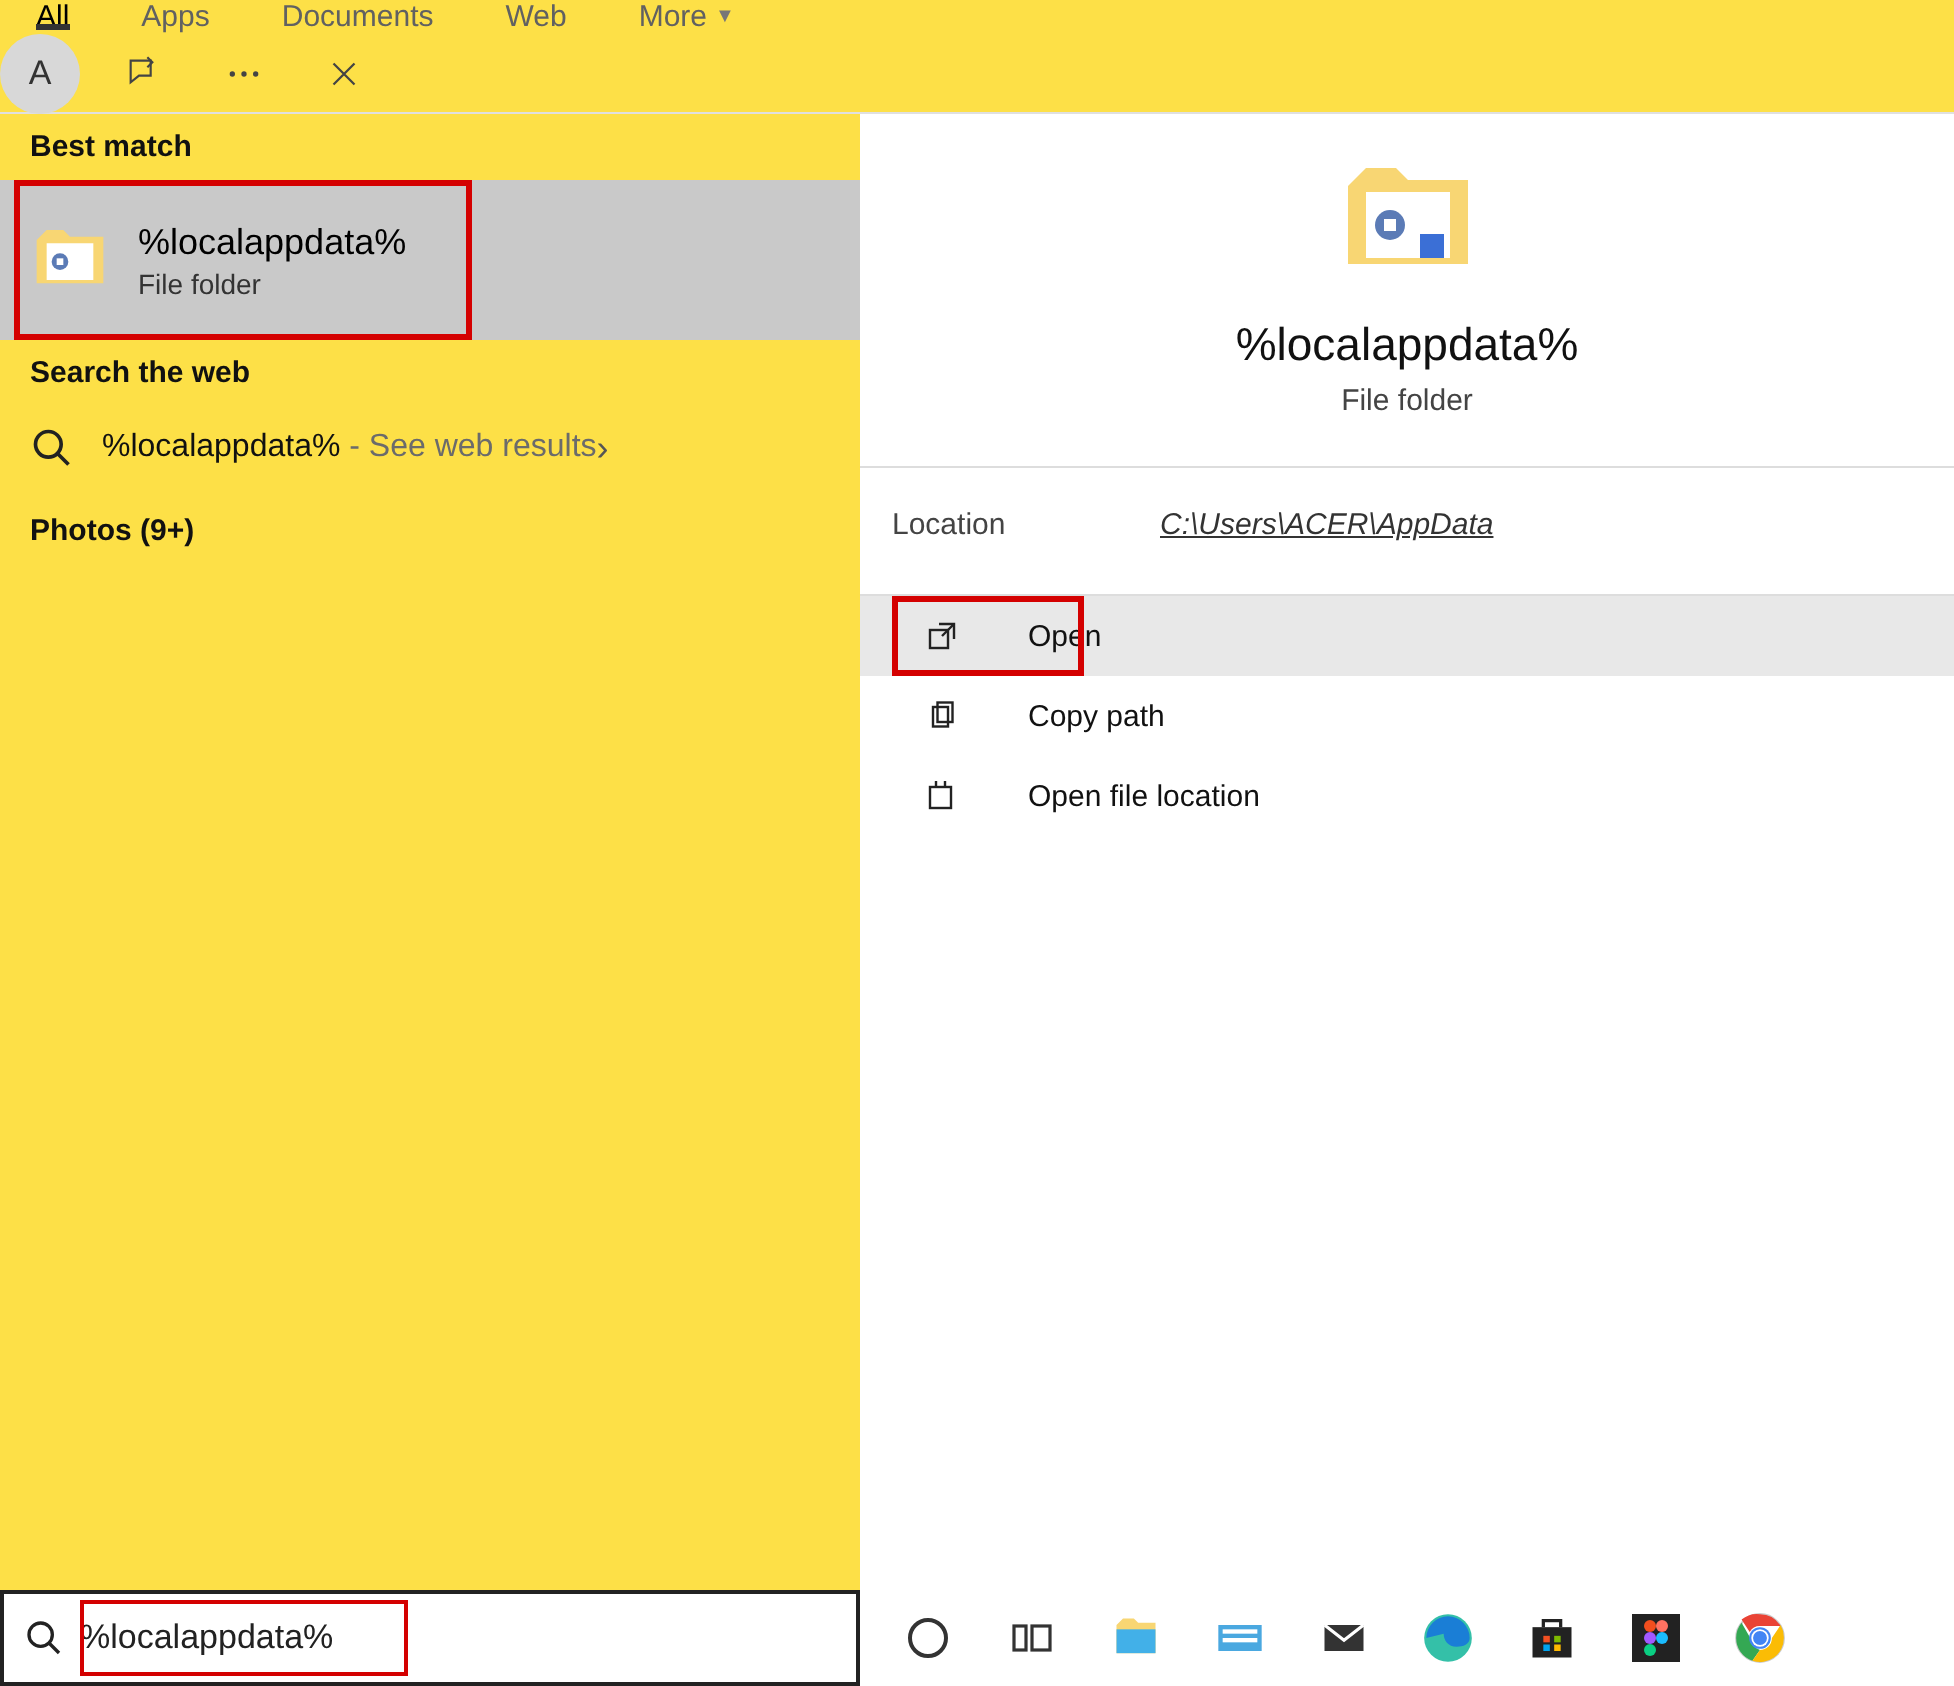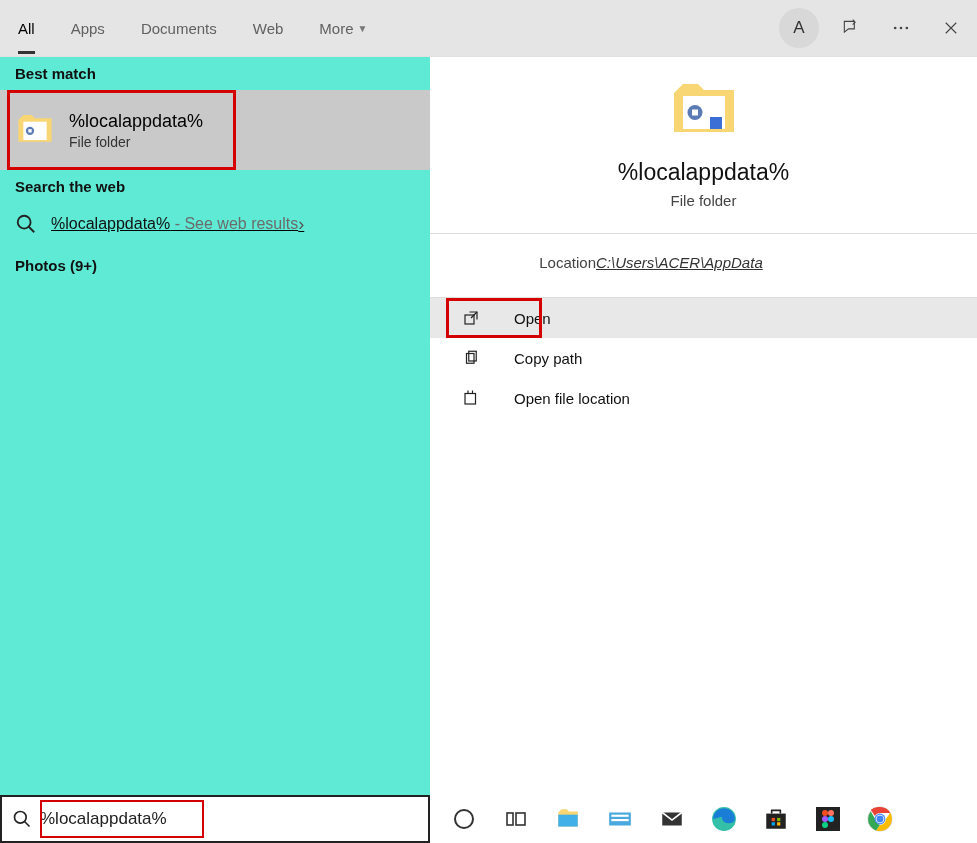--- a/index.html
+++ b/index.html
@@ -1,57 +1,57 @@
 <!DOCTYPE html>
 <html><head>
 <meta charset="utf-8">
 <style>
   * { box-sizing: border-box; margin: 0; padding: 0; font-family: "Segoe UI", Arial, sans-serif; }
   body { width: 977px; height: 843px; background: #fff; overflow: hidden; position: relative; }
 
   
-  .top-bar { height: 57px; background: #e5e5e5; display: flex; align-items: center; justify-content: space-between; padding: 0 8px 0 0; border-bottom: 1px solid #e0e0e0; }
+  .top-bar { height: 57px; background: #fde047; display: flex; align-items: flex-start; justify-content: space-between; padding: 0 8px 0 0; border-bottom: 1px solid #e0e0e0; flex-direction: column; }
   .tabs { display: flex; align-items: center; height: 100%; }
   .tab { padding: 0 18px; height: 100%; display: flex; align-items: center; color: #616161; font-size: 15px; cursor: pointer; position: relative; }
   .tab.active { color: #000; }
   .tab.active::after { content:""; position:absolute; left:18px; right:18px; bottom:2px; height:3px; background:#333; }
   .chev-down { margin-left:4px; font-size:10px; color:#777; }
   .top-controls { display:flex; align-items:center; gap:14px; }
   .avatar { width:40px; height:40px; border-radius:50%; background:#d8d8d8; display:flex; align-items:center; justify-content:center; color:#333; font-size:17px; }
   .top-icon { width:36px; height:36px; display:flex; align-items:center; justify-content:center; color:#333; cursor:pointer; font-size:18px; }
 
   
   .main { display:flex; height: calc(100% - 57px - 48px); }
-  .left { width: 430px; background:#5eead4; overflow:hidden; }
+  .left { width: 430px; background:#fde047; overflow:hidden; }
   .right { flex:1; background:#fff; display:flex; flex-direction:column; }
 
   .section-header { font-weight:600; font-size:15px; padding: 8px 15px 8px 15px; color:#111; }
   .best-row { height:80px; background:#c9c9c9; display:flex; align-items:center; padding:0 15px; gap:14px; position:relative; }
   .best-row .highlight-box { position:absolute; left:7px; top:0; right:194px; bottom:0; border:3px solid #d40000; pointer-events:none; }
   .folder-small { width:40px; height:40px; position:relative; }
   .folder-small svg { width:40px; height:40px; }
   .best-title { font-size:18px; color:#000; }
   .best-sub { font-size:14px; color:#333; margin-top:2px; }
 
-  .web-row { display:flex; align-items:center; justify-content:flex-start; padding:10px 15px 14px 15px; cursor:pointer;text-decoration:underline; }
+  .web-row { display:flex; align-items:center; justify-content:flex-start; padding:10px 15px 14px 15px; cursor:pointer; }
   .web-left { display:flex; align-items:center; gap:14px; }
   .mag-icon { width:22px; height:22px; }
   .web-text { font-size:16px; color:#111; }
   .web-text .gray { color:#6b6b6b; }
   .chev-right { font-size:18px; color:#555; padding-right:6px; }
 
   
   .preview-pane { flex:1; padding:18px 0 0 0; }
   .preview-header { display:flex; flex-direction:column; align-items:center; padding-bottom:24px; }
   .folder-big { width:72px; height:72px; margin-bottom:12px; }
   .folder-big svg { width:72px; height:72px; }
   .preview-title { font-size:23px; color:#111; margin-bottom:6px; }
   .preview-sub { font-size:15px; color:#444; }
   .divider { height:1px; background:#ddd; margin:0; }
-  .location-row { display:flex; align-items:center; padding:20px 32px 26px 32px; font-size:15px;text-align:right; }
+  .location-row { display:flex; align-items:center; padding:20px 32px 26px 16px; font-size:15px; }
   .loc-label { width:134px; color:#444; }
   .loc-path { color:#333; text-decoration:underline; cursor:pointer;font-style:italic; }
 
   .action-item { height:40px; display:flex; align-items:center; padding:0 32px; gap:34px; font-size:15px; color:#111; cursor:pointer; position:relative; }
   .action-item.selected { background:#e8e8e8; }
   .action-item .action-icon { width:18px; height:18px; flex-shrink:0; }
   .action-highlight { position:absolute; left:16px; top:0px; width:96px; height:40px; border:3px solid #d40000; pointer-events:none; }
 
   
   .bottom-bar { position:absolute; left:0; right:0; bottom:0; height:48px; display:flex; align-items:center; }

